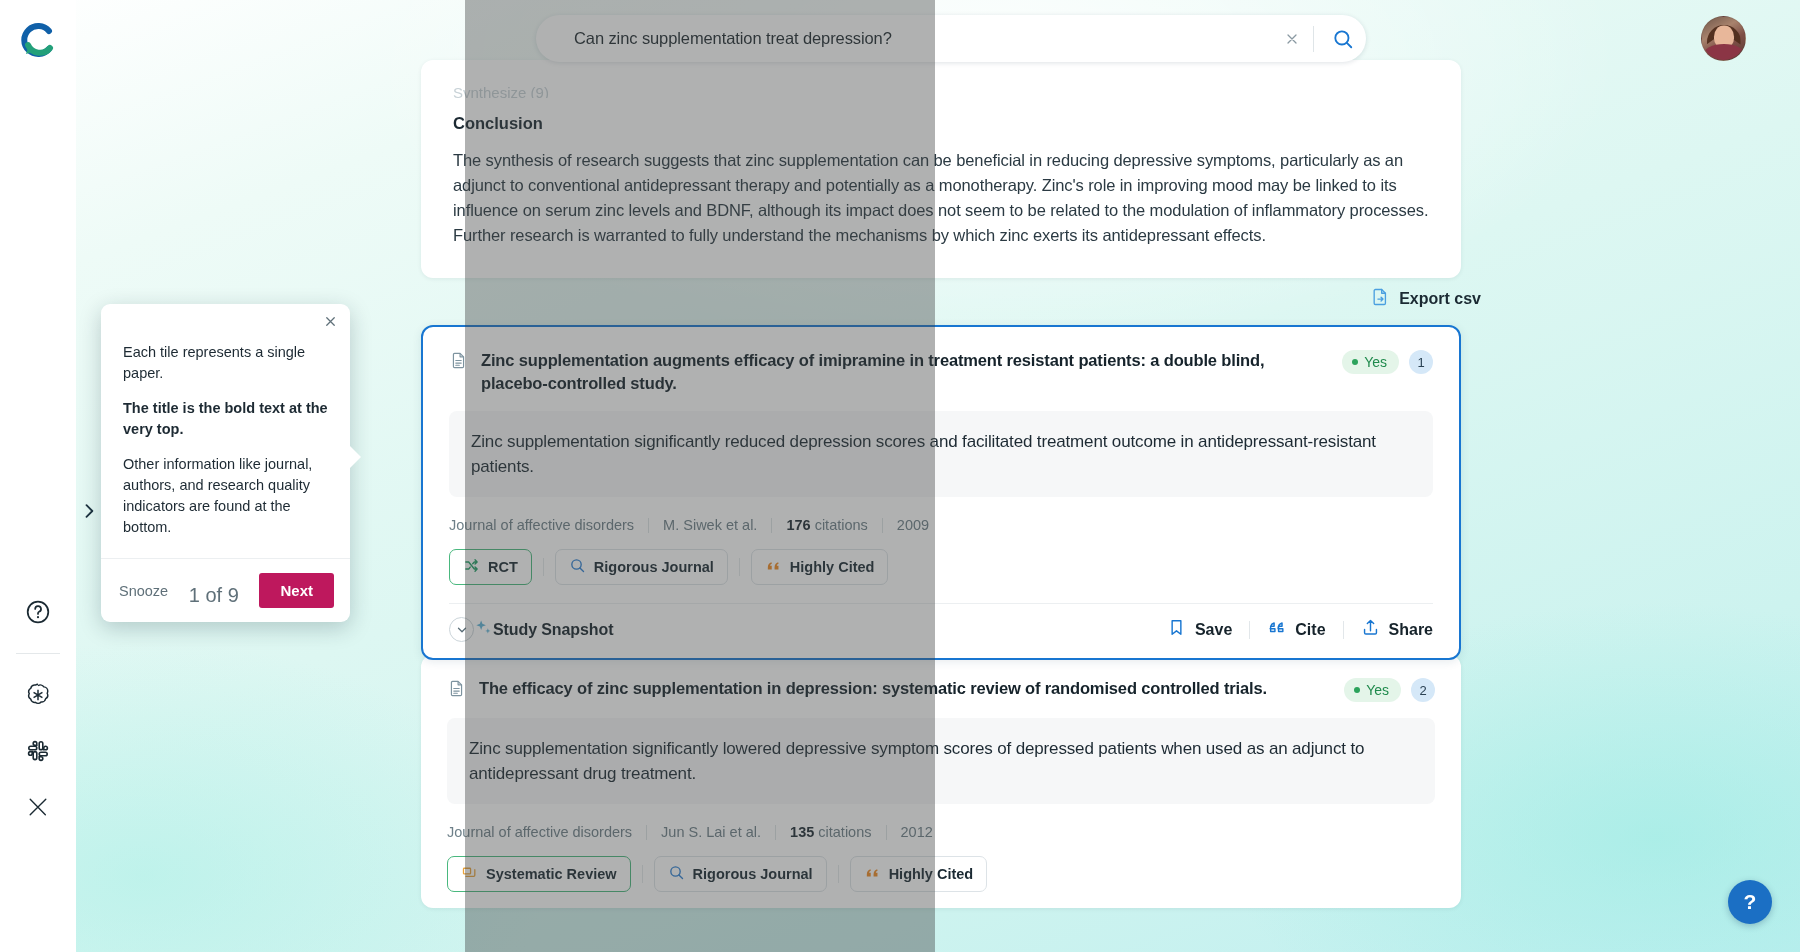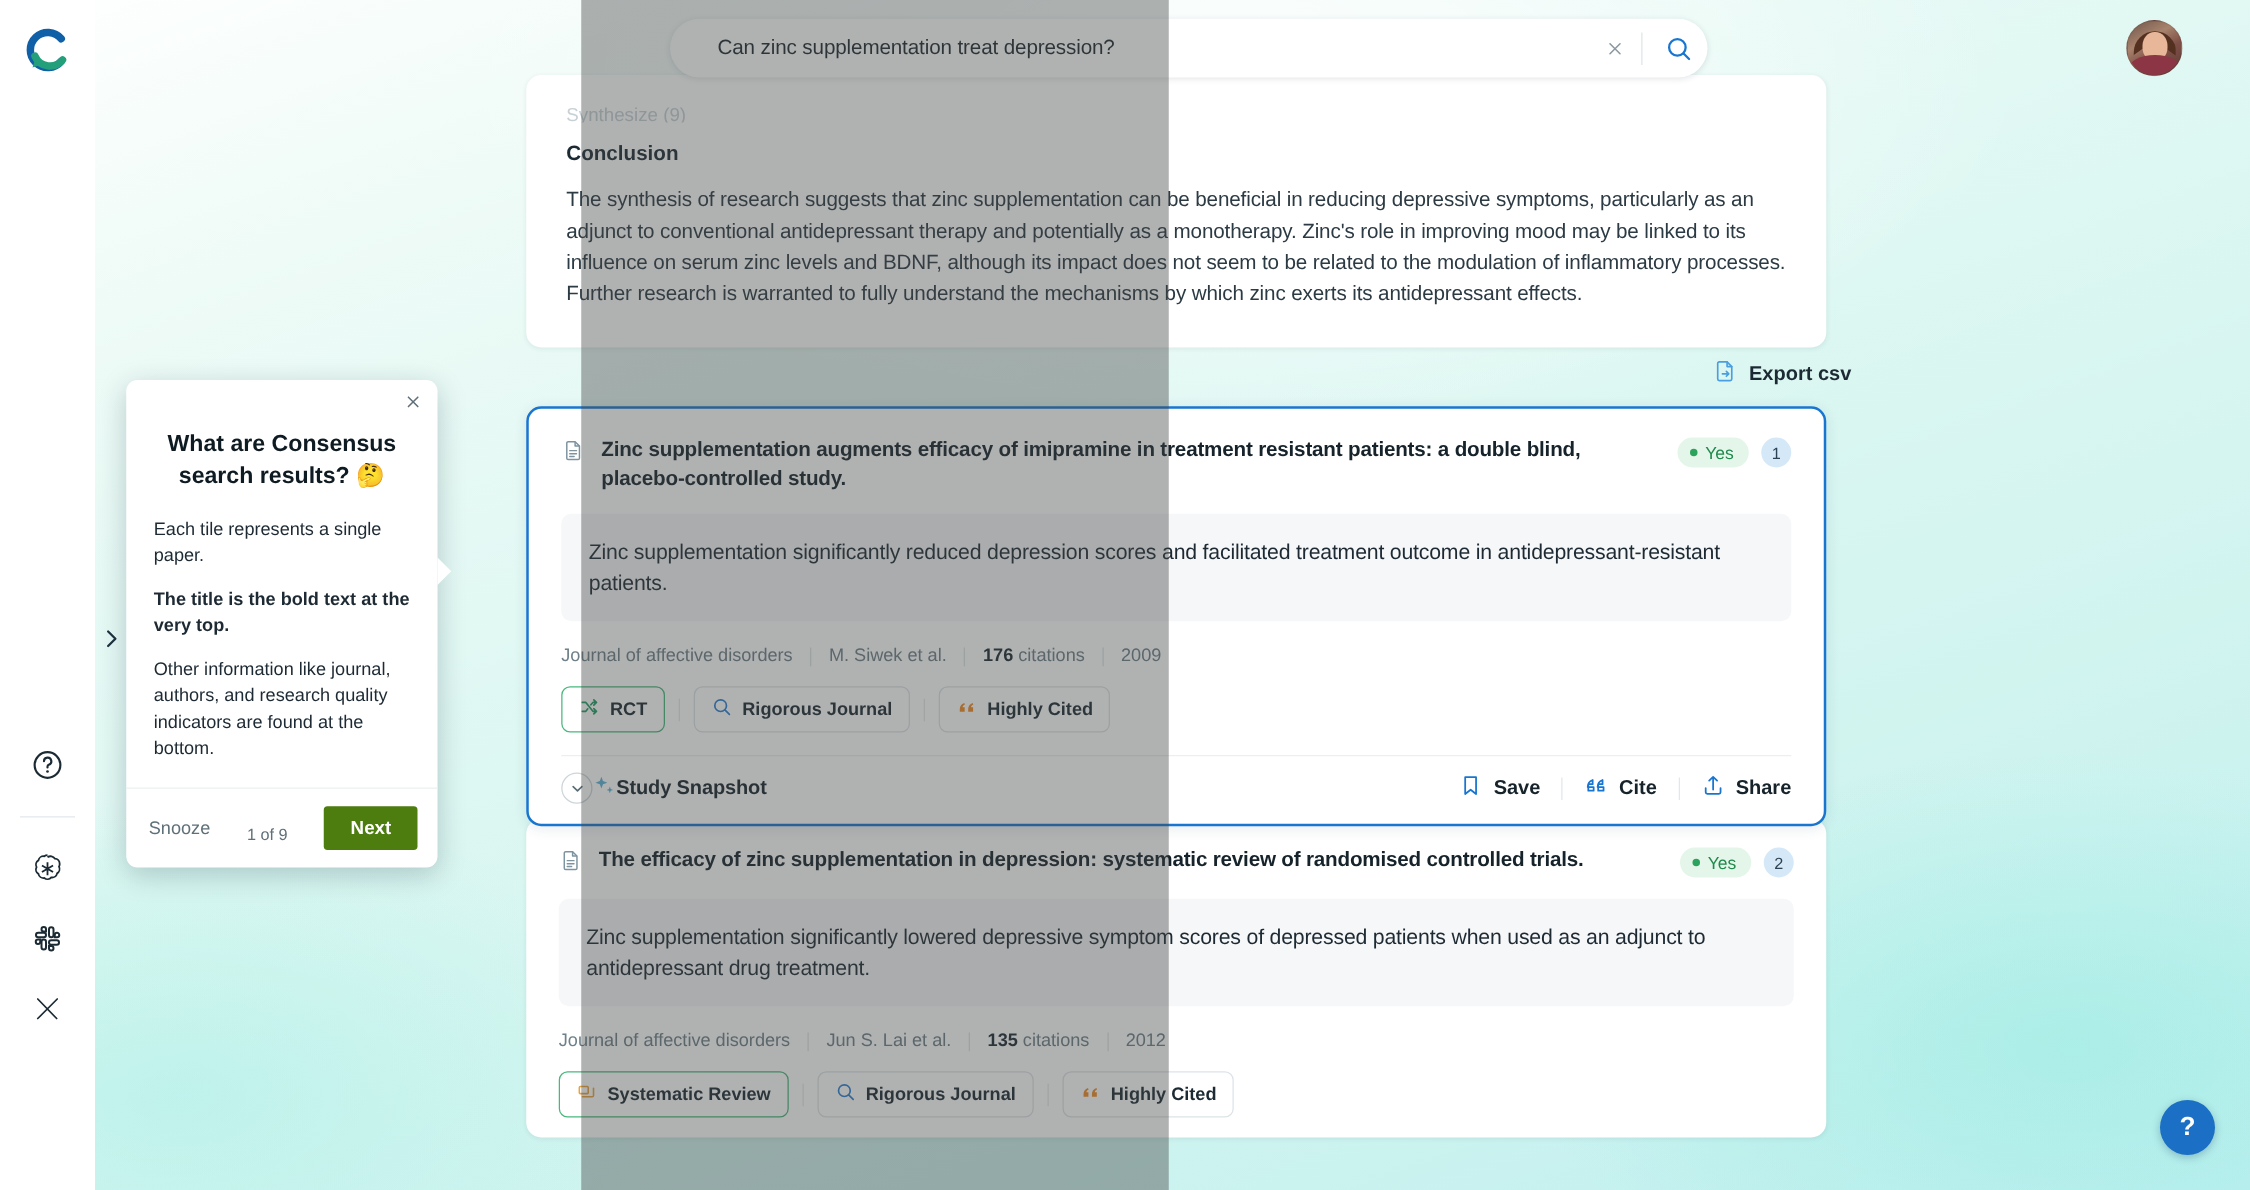--- a/index.html
+++ b/index.html
@@ -218,23 +218,23 @@
   }
   .tt-p { font-size: 14.5px; line-height: 21px; color: #1d2a33; margin-bottom: 14px; }
   .tt-p.bold { font-weight: 700; }
   .tt-p:last-child { margin-bottom: 0; }
   .tt-footer {
     border-top: 1px solid #eceff1;
     display: flex; align-items: center; justify-content: space-between;
     padding: 14px 16px 14px 18px;
   }
   .tt-snooze { font-size: 14.5px; color: #5f7079; cursor: pointer; }
-  .tt-count { font-size: 13px; color: #5f7079; margin-top: 10px; }
+  .tt-count { font-size: 20px; color: #5f7079; margin-top: 10px; }
   .tt-next {
-    background: #4d7c0f; color: #fff; border: none; border-radius: 3px;
+    background: #be185d; color: #fff; border: none; border-radius: 3px;
     padding: 9px 21px; font-size: 15px; font-weight: 700; cursor: pointer;
     font-family: "Liberation Sans", sans-serif;
   }
 
   
   .help-fab {
     position: absolute; right: 28px; bottom: 28px;
     width: 44px; height: 44px; border-radius: 50%;
     background: #1b6fc4; color: #fff;
     display: flex; align-items: center; justify-content: center;
@@ -506,21 +506,20 @@
 
 <div class="dim-overlay"></div>
 
 <div class="tooltip">
   <span class="tt-close">
     <svg viewBox="0 0 24 24" width="15" height="15" fill="none" stroke="#5f7079" stroke-width="2" stroke-linecap="round">
       <path d="M6 6l12 12M18 6L6 18"></path>
     </svg>
   </span>
   <div class="tt-body">
-    <div class="tt-title">What are Consensus search results? 🤔</div>
     <div class="tt-p">Each tile represents a single paper.</div>
     <div class="tt-p bold">The title is the bold text at the very top.</div>
     <div class="tt-p">Other information like journal, authors, and research quality indicators are found at the bottom.</div>
   </div>
   <div class="tt-footer">
     <span class="tt-snooze">Snooze</span>
     <span class="tt-count">1 of 9</span>
     <button class="tt-next">Next</button>
   </div>
 </div>

